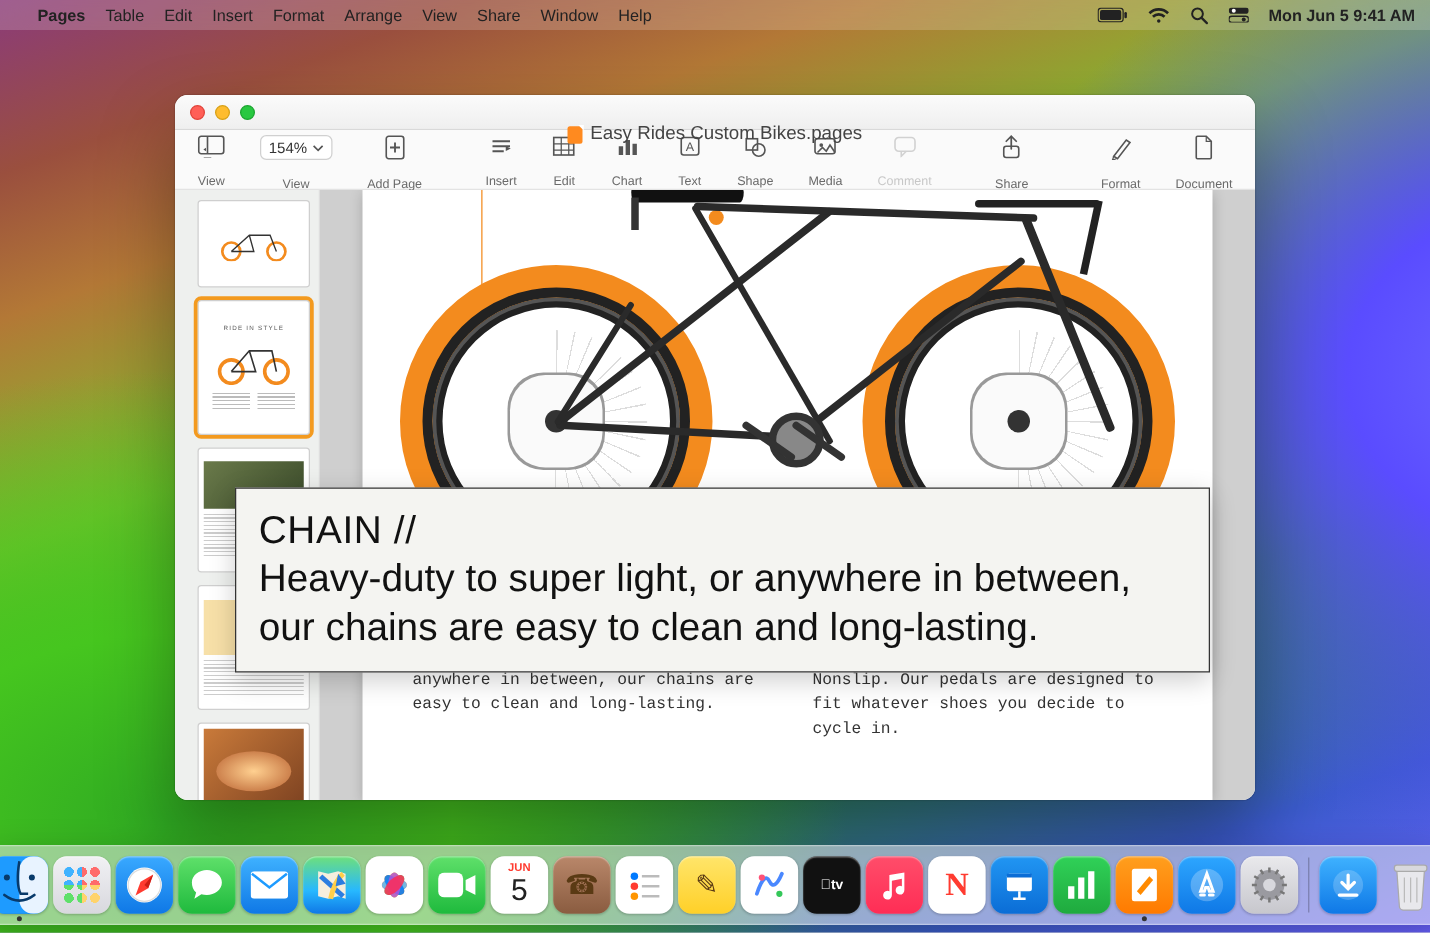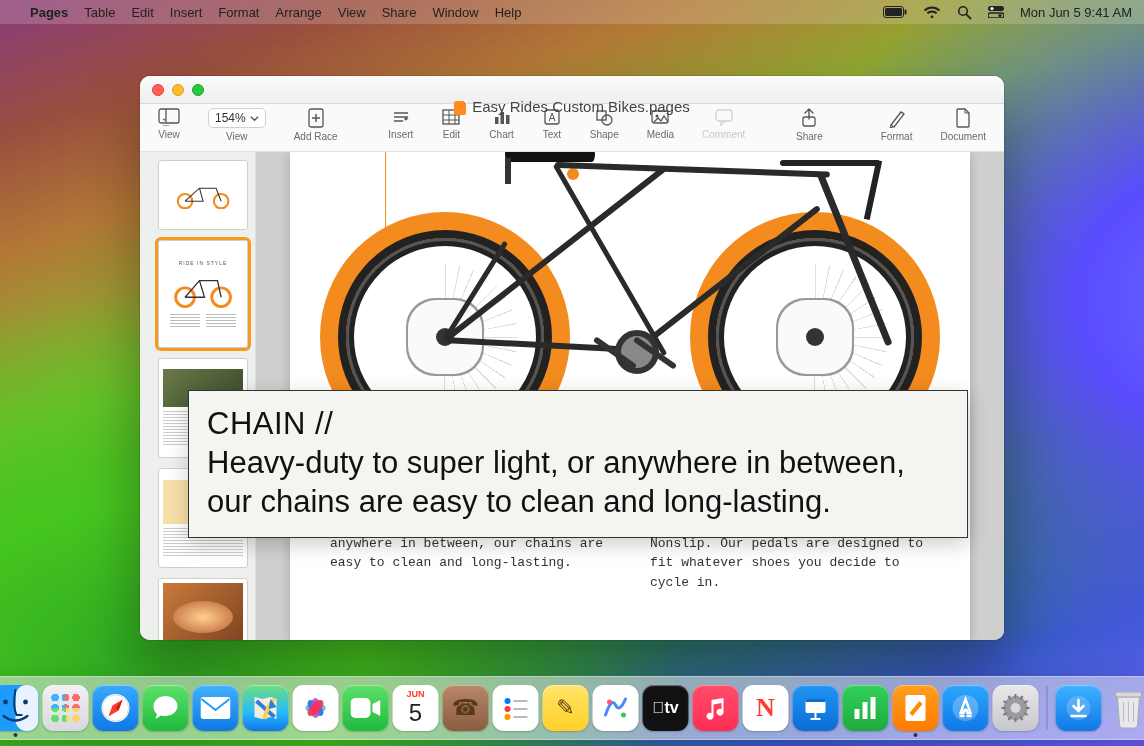--- a/index.html
+++ b/index.html
@@ -20,21 +20,21 @@
     background: rgba(255,255,255,0.18);
     backdrop-filter: blur(20px);
     gap: 36px;
   }
   .menubar-left, .menubar-right { display:flex; align-items:center; gap:16px; }
   .menubar-left .app { font-weight:600; }
   .mb-item { cursor:default; }
   .apple-logo { font-size:15px; }
   .status-icon { display:inline-flex; align-items:center; }
   .status-icon svg { display:block; }
-  .clock { font-weight:400; }
+  .clock { font-weight:700; }
 
   
   .window {
     position:absolute; left:140px; top:76px; width:864px; height:564px;
     border-radius:10px; overflow:hidden;
     box-shadow: 0 30px 60px rgba(0,0,0,0.35), 0 0 0 1px rgba(0,0,0,0.1);
     background:#fff;
   }
   .titlebar {
     height:28px; background:linear-gradient(#fbfbfb,#efefef);
@@ -49,21 +49,21 @@
   .win-title { flex:1; text-align:center; font-size:15px; color:#444; display:flex; align-items:flex-end; justify-content:center; gap:6px;margin-top:33px;}
   .doc-icon { width:12px; height:14px; background:#ff8a1f; border-radius:2px; position:relative; }
   .doc-icon::after { content:""; position:absolute; right:-1px; top:-1px; width:5px; height:5px; background:#fff; clip-path: polygon(0 0,100% 100%,100% 0);}
 
   .toolbar {
     height:48px; background:#fafafa; border-bottom:1px solid #e3e3e3;
     display:flex; align-items:flex-start; padding:4px 14px 0; gap:0;
     font-size:10px; color:#6a6a6a;
   }
   .tb-group { display:flex; gap:20px; }
-  .tb-item { display:flex; flex-direction:column; align-items:center; gap:3px; padding:0 4px; }
+  .tb-item { display:flex; flex-direction:column; align-items:center; gap:14px; padding:0 4px; }
   .tb-item svg { display:block; }
   .tb-zoom { display:flex; align-items:center; gap:4px; font-size:12px; color:#333; border:1px solid #d0d0d0; border-radius:5px; padding:2px 6px; background:#fff; }
   .tb-zoom svg { width:9px; height:9px; }
   .tb-spacer { flex:1; }
   .tb-label { font-size:10px; }
   .tb-disabled { opacity:0.35; }
 
   .win-body { display:flex; height:calc(100% - 76px); }
   .thumb-rail {
     width:116px; background:#eef0ee; border-right:1px solid #dedede;
@@ -281,21 +281,21 @@
             </svg>
         </div>
         <span class="tb-label">View</span>
       </div>
       <div class="tb-item">
         <svg width="18" height="20" viewBox="0 0 18 20">
             <rect x="2" y="1" width="14" height="18" rx="2" fill="none" stroke="#555" stroke-width="1.3"></rect>
             <line x1="9" y1="6" x2="9" y2="14" stroke="#555" stroke-width="1.5"></line>
             <line x1="5" y1="10" x2="13" y2="10" stroke="#555" stroke-width="1.5"></line>
           </svg>
-        <span class="tb-label">Add Race</span>
+        <span class="tb-label">Add Page</span>
       </div>
     </div>
     <div class="tb-spacer"></div>
     <div class="tb-group">
       <div class="tb-item">
         <svg width="20" height="18">
             <line x1="3" y1="5" x2="17" y2="5" stroke="#555" stroke-width="1.5"></line>
             <line x1="3" y1="9" x2="17" y2="9" stroke="#555" stroke-width="1.5"></line>
             <line x1="3" y1="13" x2="12" y2="13" stroke="#555" stroke-width="1.5"></line>
             <polygon points="14,12 19,14.5 14,17" fill="#555" transform="scale(0.8) translate(3,-1)"></polygon>
@@ -573,21 +573,21 @@
     </div>
     <div class="dock-icon gi-notes" title="Notes" style="color: rgb(90, 58, 20);">✎</div>
     <div class="dock-icon gi-freeform" title="Freeform">
       <svg width="30" height="30">
         <path d="M5 22q6-18 10-10t10-6" fill="none" stroke="#4a88ff" stroke-width="3" stroke-linecap="round"></path>
         <circle cx="9" cy="9" r="2.5" fill="#ff5277"></circle>
         <circle cx="23" cy="22" r="2.5" fill="#34c759"></circle>
       </svg>
     </div>
     <div class="dock-icon gi-tv" title="TV">
-      <span style="color:#fff;font-weight:600;font-size:16px">tv</span>
+      <span style="color:#fff;font-weight:600;font-size:11px">tv</span>
     </div>
     <div class="dock-icon gi-music" title="Music">
       <svg width="26" height="26">
         <path d="M9 5l12-2v14a3.5 3.5 0 11-2-3V8L11 9.6V21a3.5 3.5 0 11-2-3z" fill="#fff"></path>
       </svg>
     </div>
     <div class="dock-icon gi-news" title="News">
       <span style="color:#ff3b30;font-weight:800;font-size:26px;font-family:Georgia">N</span>
     </div>
     <div class="dock-icon gi-keynote" title="Keynote">

